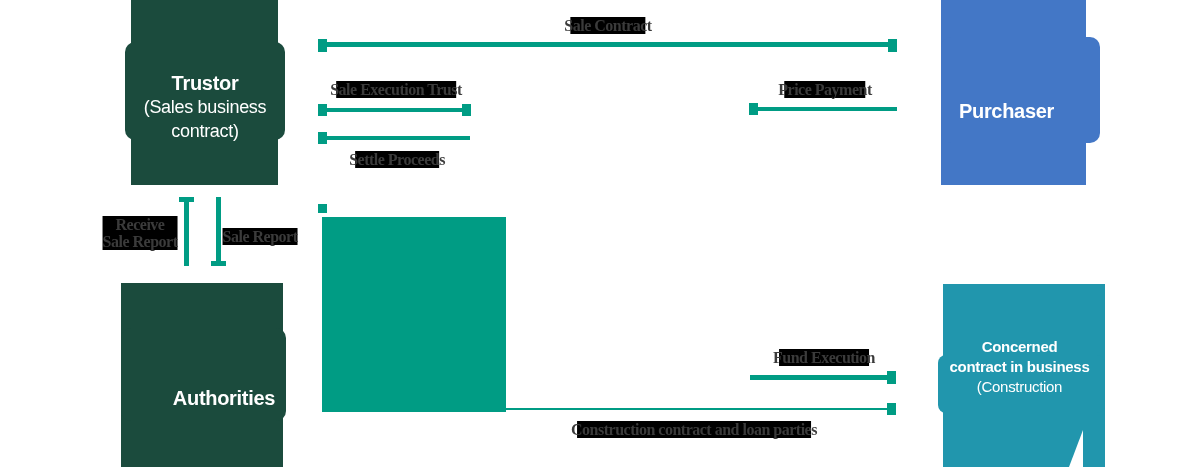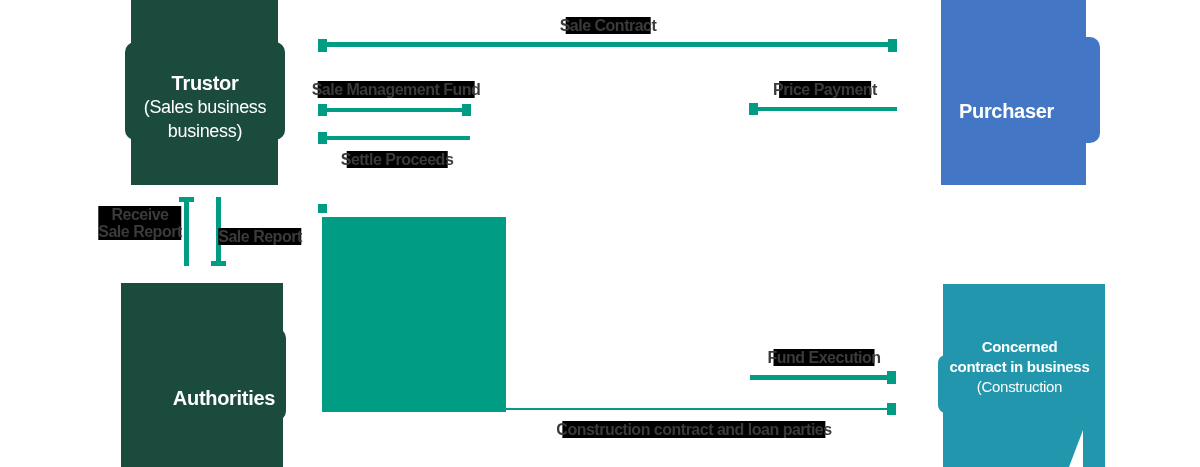--- a/index.html
+++ b/index.html
@@ -31,21 +31,21 @@
   .small-title{font-size:15px;font-weight:700;line-height:20px;}
   .small-sub{font-size:15px;font-weight:400;line-height:20px;}
   
   .line{position:absolute;background:var(--emerald);}
   .cap{position:absolute;background:var(--emerald);}
   
   .lbl{
     position:absolute;transform:translateX(-50%);
     font-size:16px;font-weight:700;letter-spacing:-0.5px;line-height:17px;
     color:var(--label-text);white-space:nowrap;text-align:center;
-    padding:2px 3px;z-index:3;
+    padding:2px 3px;z-index:3;font-family:Liberation Serif, serif;
   }
   .lbl::before{
     content:"";position:absolute;left:9px;right:9px;top:2px;bottom:2px;
     background:var(--label-highlight);z-index:-1;
   }
   .lbl.tight::before{left:3px;right:3px;}
   .wedge{
     position:absolute;background:#ffffff;
     clip-path:polygon(100% 0,100% 100%,0 100%);
   }
@@ -53,21 +53,21 @@
 </head>
 <body>
 
 <div class="stage">
 
   <div class="rect fill-green" style="left:131px;top:0;width:147px;height:185px;"></div>
   <div class="band fill-green" style="left:125px;top:42px;width:160px;height:98px;"></div>
   <div class="node-text" style="left:125px;top:52px;width:160px;">
     <div class="node-title">Trustor</div>
     <div class="node-sub">(Sales business</div>
-    <div class="node-sub">business)</div>
+    <div class="node-sub">contract)</div>
   </div>
 
   <div class="rect fill-blue" style="left:941px;top:0;width:145px;height:185px;"></div>
   <div class="band fill-blue" style="left:941px;top:37px;width:159px;height:106px;"></div>
   <div class="node-text node-title" style="left:941px;top:80px;width:131px;">Purchaser</div>
 
   <div class="rect fill-green" style="left:121px;top:283px;width:162px;height:184px;"></div>
   <div class="band fill-green" style="left:121px;top:328px;width:165px;height:93px;"></div>
   <div class="node-text node-title" style="left:121px;top:367px;width:162px;padding-left:22px;">Authorities</div>
 
@@ -84,35 +84,35 @@
   <div class="cap" style="left:318px;top:204px;width:9px;height:9px;"></div>
 
   <div class="line" style="left:318px;top:42px;width:579px;height:5px;"></div>
   <div class="cap" style="left:318px;top:39px;width:9px;height:13px;"></div>
   <div class="cap" style="left:888px;top:39px;width:9px;height:13px;"></div>
   <div class="lbl" style="left:608px;top:15px;">Sale Contract</div>
 
   <div class="line" style="left:318px;top:108px;width:153px;height:4px;"></div>
   <div class="cap" style="left:318px;top:104px;width:9px;height:12px;"></div>
   <div class="cap" style="left:462px;top:104px;width:9px;height:12px;"></div>
-  <div class="lbl" style="left:396px;top:79px;">Sale Management Fund</div>
+  <div class="lbl" style="left:396px;top:79px;">Sale Execution Trust</div>
 
   <div class="line" style="left:318px;top:136px;width:152px;height:4px;"></div>
   <div class="cap" style="left:318px;top:132px;width:9px;height:12px;"></div>
   <div class="lbl" style="left:397px;top:149px;">Settle Proceeds</div>
 
   <div class="line" style="left:749px;top:107px;width:148px;height:4px;"></div>
   <div class="cap" style="left:749px;top:103px;width:9px;height:12px;"></div>
   <div class="lbl" style="left:825px;top:79px;">Price Payment</div>
 
   <div class="line" style="left:184px;top:197px;width:5px;height:69px;"></div>
   <div class="cap" style="left:179px;top:197px;width:15px;height:5px;"></div>
   <div class="line" style="left:216px;top:197px;width:5px;height:69px;"></div>
   <div class="cap" style="left:211px;top:261px;width:15px;height:5px;"></div>
-  <div class="lbl tight" style="left:140px;top:204px;">
+  <div class="lbl tight" style="left:140px;top:214px;">
     <div>Receive</div>
     <div>Sale Report</div>
   </div>
   <div class="lbl tight" style="left:260px;top:226px;">Sale Report</div>
 
   <div class="line" style="left:750px;top:375px;width:145px;height:5px;"></div>
   <div class="cap" style="left:887px;top:371px;width:9px;height:13px;"></div>
   <div class="lbl" style="left:824px;top:347px;">Fund Execution</div>
 
   <div class="line" style="left:505px;top:408px;width:391px;height:2px;"></div>

